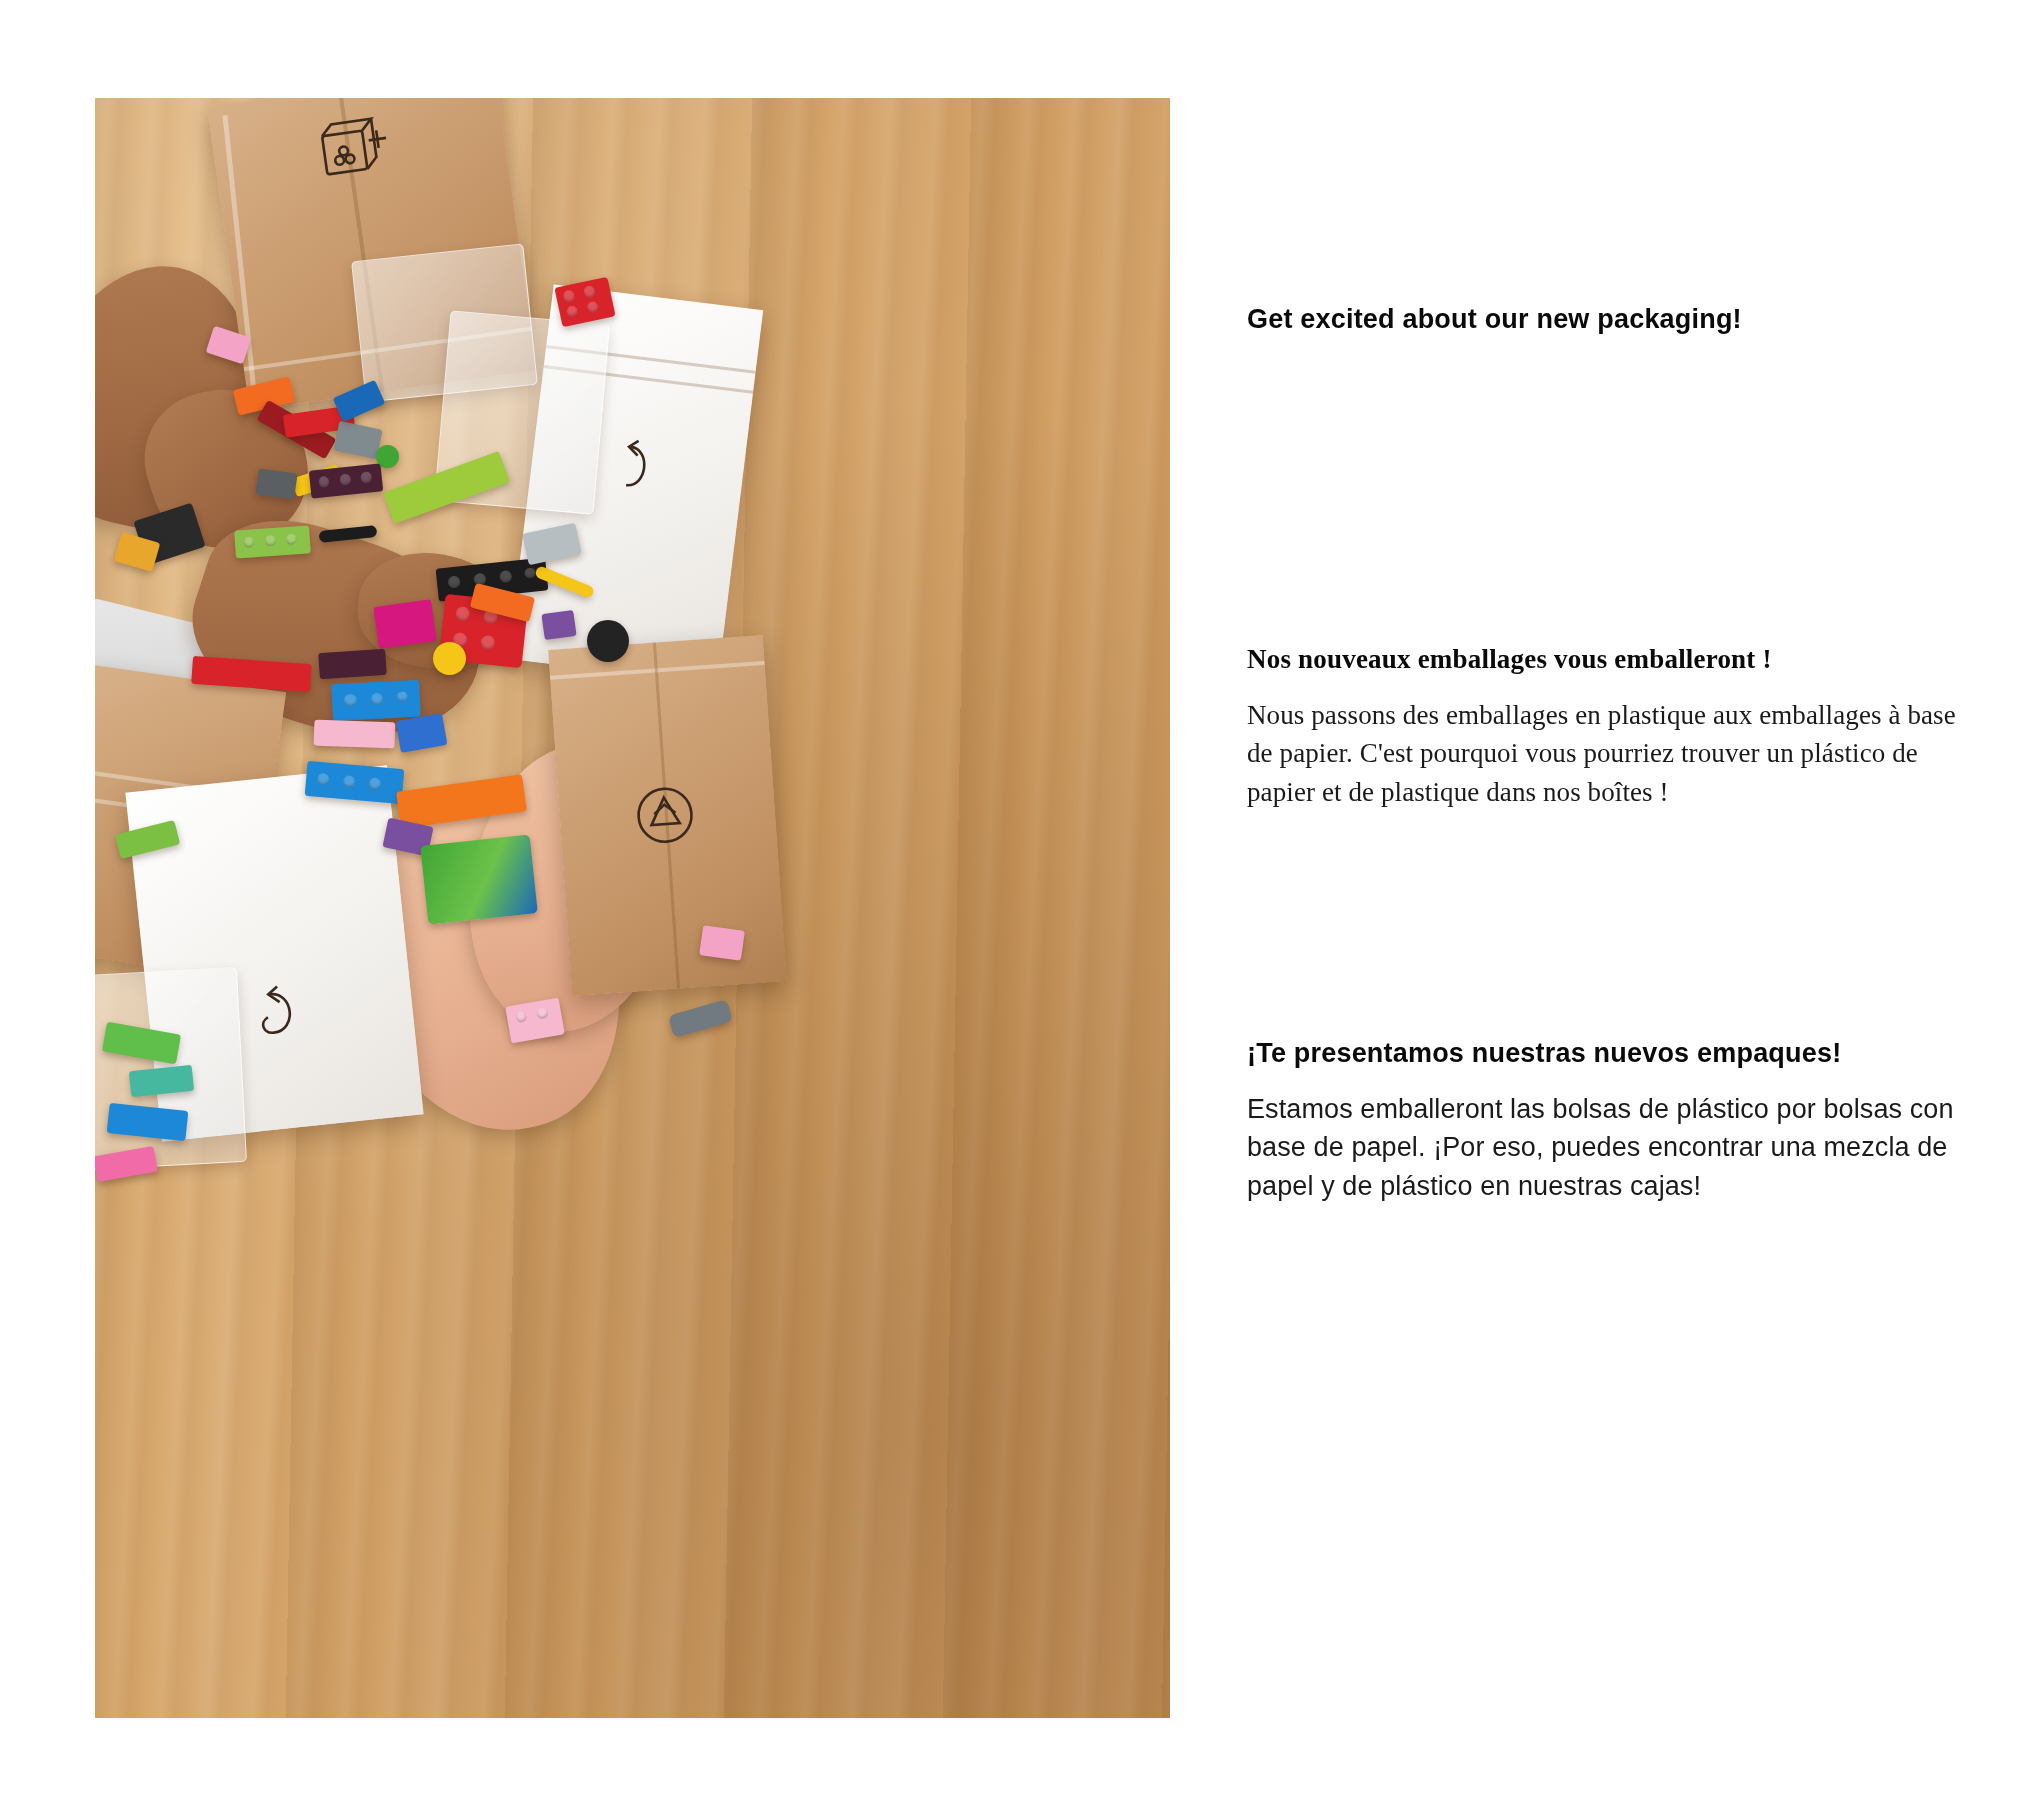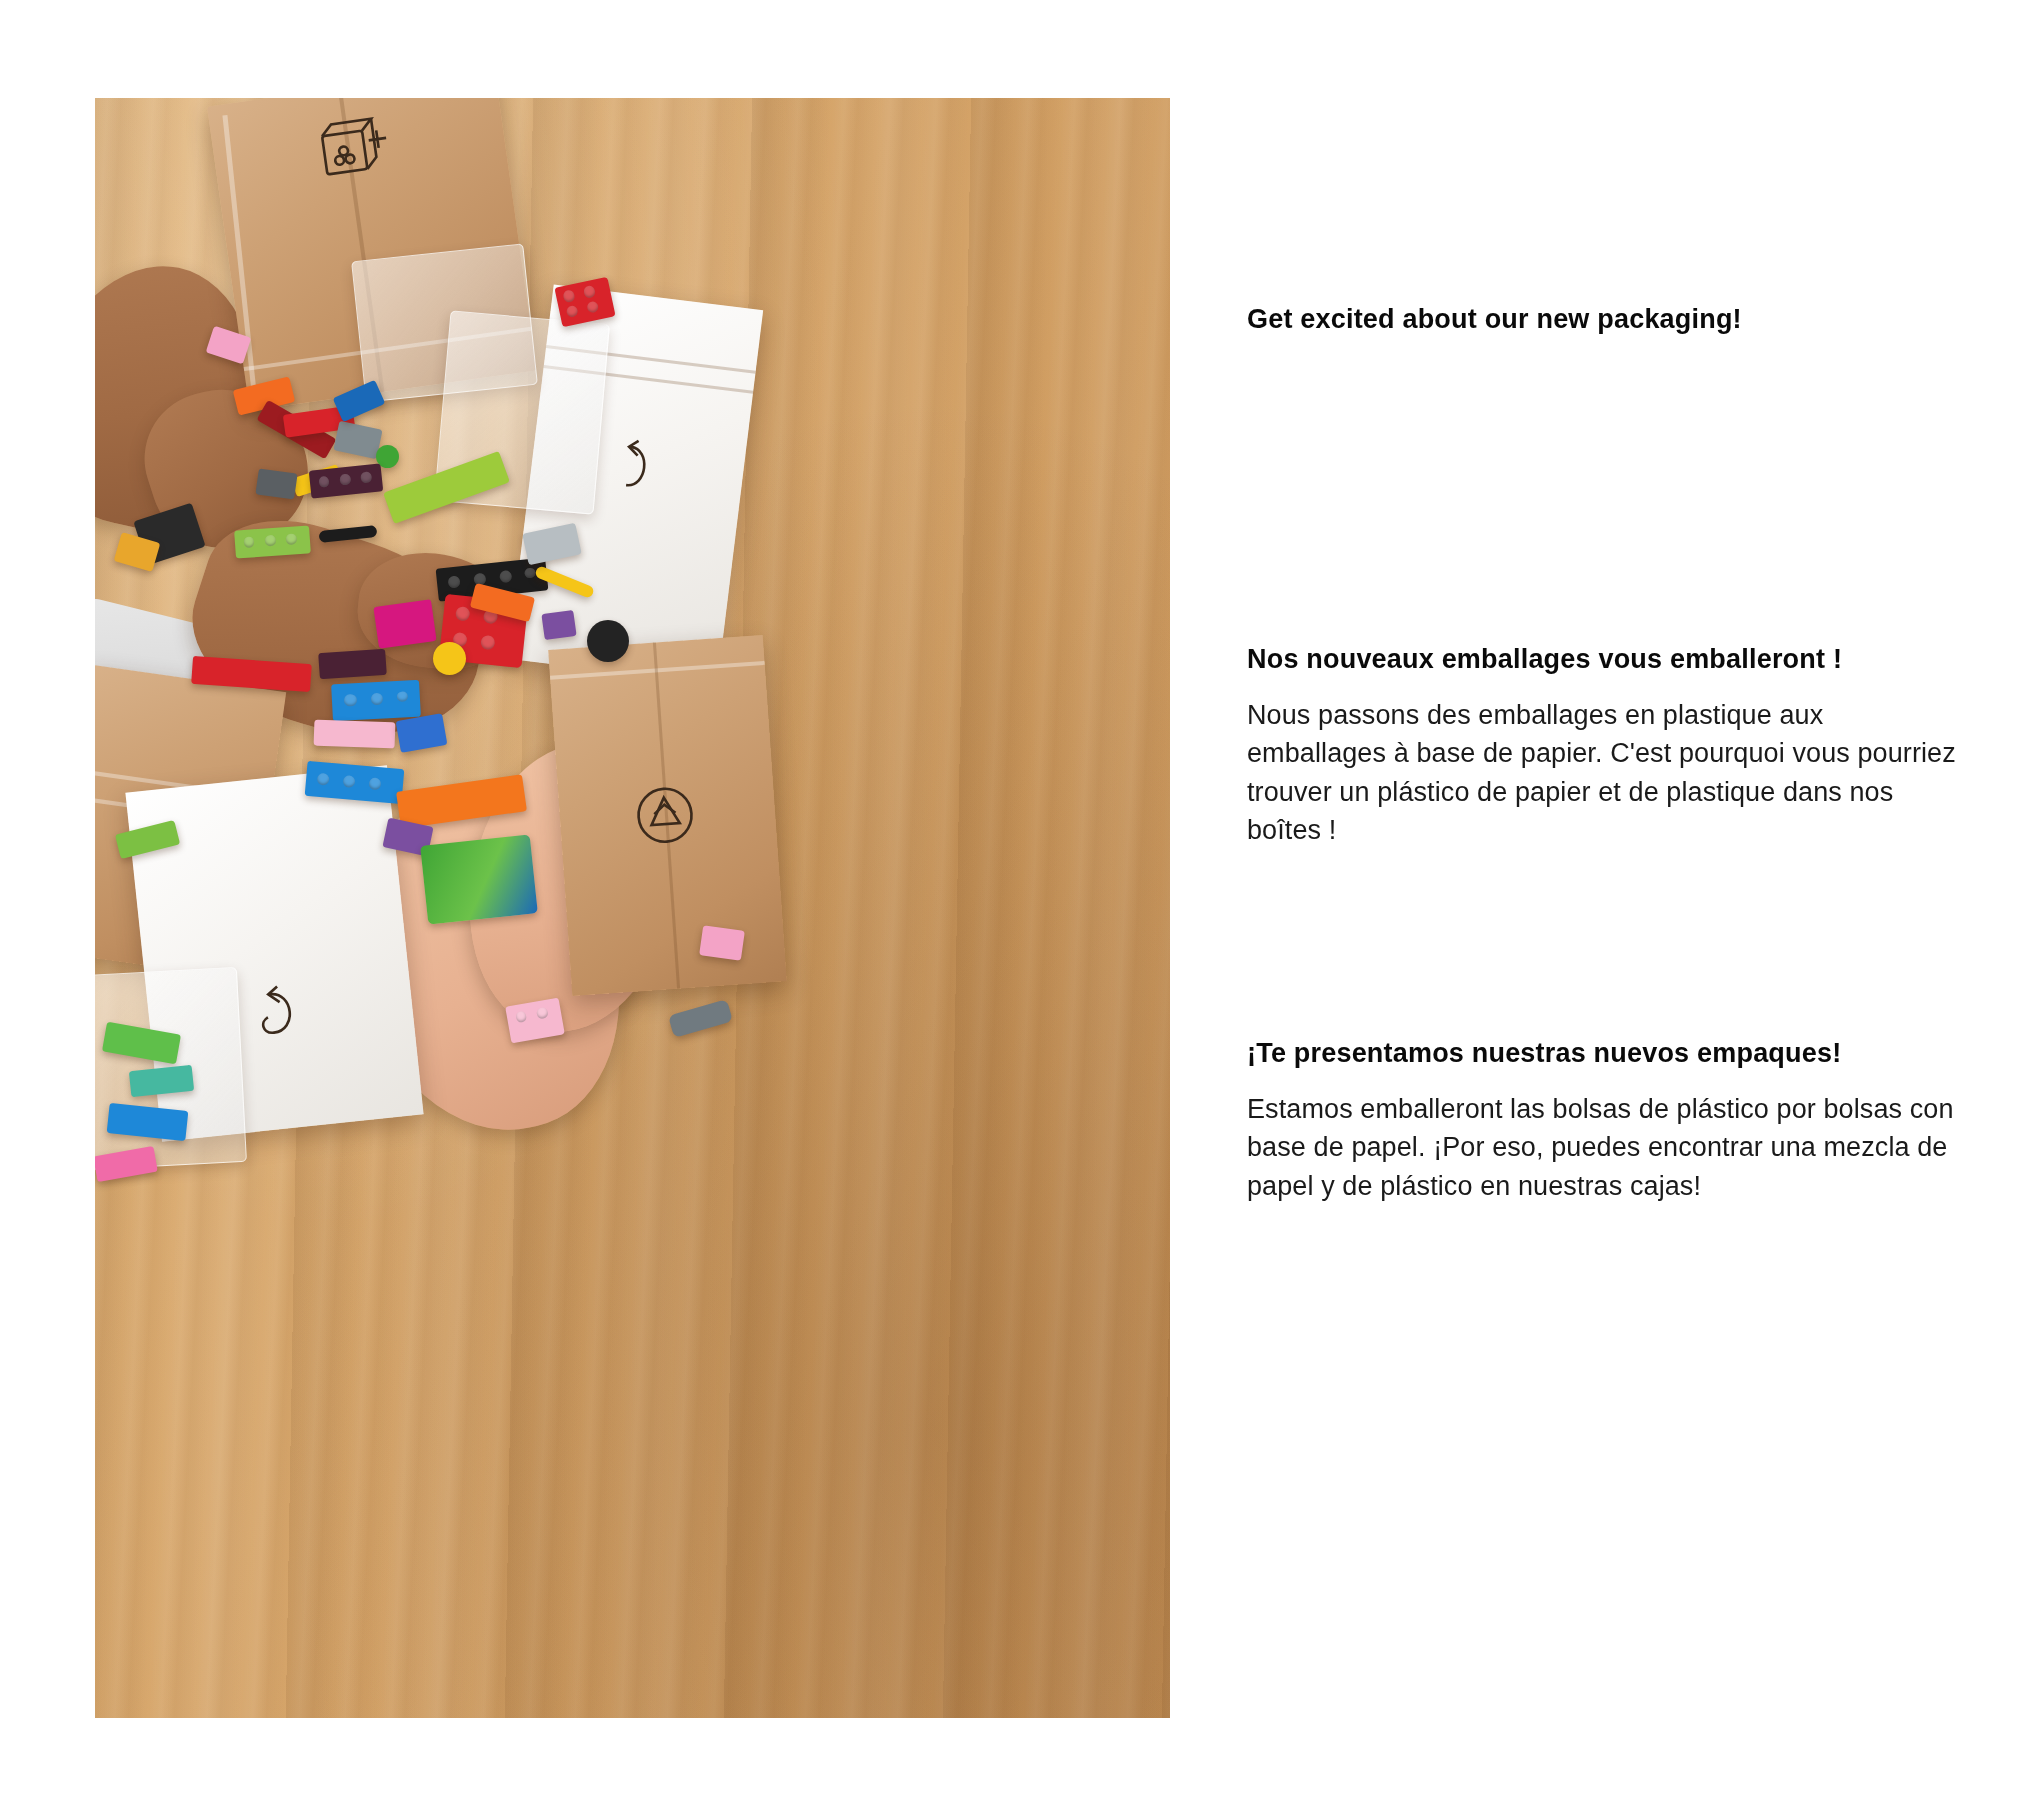--- a/index.html
+++ b/index.html
@@ -138,21 +138,21 @@
   }
   .block p {
     margin: 0;
     font-size: 27px;
     line-height: 1.42;
     font-weight: 400;
     color: #1a1a1a;
     letter-spacing: 0.1px;
   }
   #block-en { top: 195px; }
-  #block-fr { top: 535px; }
+  #block-fr { top: 535px; font-family: Liberation Serif, serif; }
   #block-es { top: 929px; }
 
   .url {
     position: absolute;
     top: 1422px;
     left: 97px;
     width: 632px;
     text-align: center;
     font-size: 30px;
     font-weight: 700;

